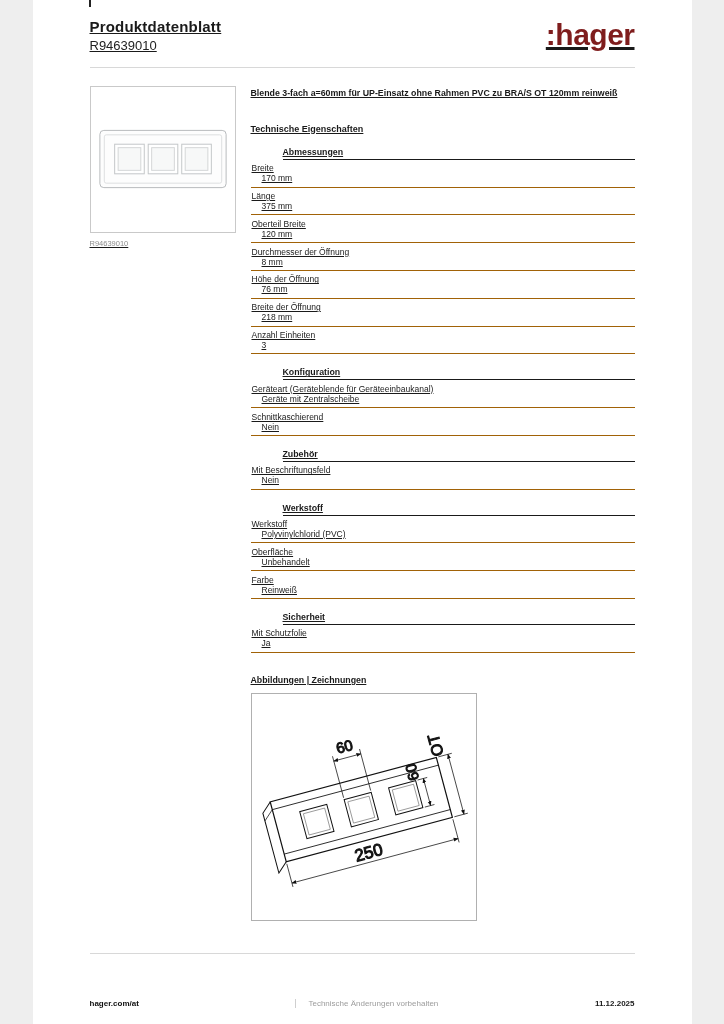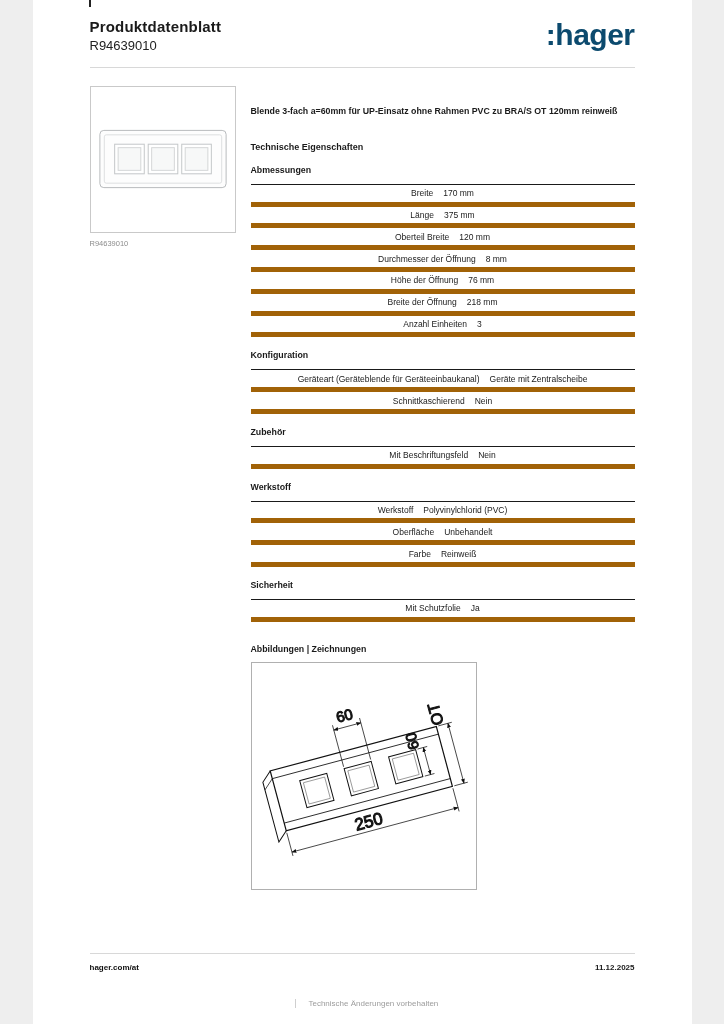--- a/index.html
+++ b/index.html
@@ -4,20 +4,21 @@
 <style>
   * { box-sizing: border-box; margin: 0; padding: 0; }
   html, body { background: #eee; }
   body { font-family: "Liberation Sans", sans-serif; color: #1a1a1a; }
   .page {
     position: relative;
     width: 659px; height: 1024px;
     margin: 0 auto;
     background: #fff;
     overflow: hidden;
+    text-decoration: underline;
   }
   .crop-mark { position: absolute; left: 56px; top: 0; width: 2px; height: 7px; background: #222; }
 
   .header {
     display: flex; justify-content: space-between; align-items: flex-start;
     padding: 18px 57px 0 57px;
   }
   .doc-title { font-size: 15px; font-weight: bold; letter-spacing: 0.2px; }
   .doc-number { font-size: 13px; margin-top: 3px; color: #222; }
   .logo { font-size: 30px; font-weight: bold; letter-spacing: -0.5px; line-height: 1; margin-top: 2px; }
@@ -28,68 +29,69 @@
 
   .left-col { width: 146px; flex: none; }
   .product-image-box {
     width: 146px; height: 147px;
     border: 1px solid #c9c9c9; background: #fff;
     display: flex; align-items: center; justify-content: center;
   }
   .image-caption { font-size: 7.5px; color: #8c8c8c; margin-top: 6px; }
 
   .right-col { flex: 1; min-width: 0; }
-  .product-description { font-size: 8.8px; font-weight: bold; line-height: 1.35; margin-top: 20px; }
+  .product-description { font-size: 8.8px; font-weight: bold; line-height: 1.35; margin-top: 2px; }
   .tech-heading { font-size: 9px; font-weight: bold; margin-top: 24px; }
 
   .spec-section { margin-top: 13px; }
   .spec-heading {
     font-size: 8.8px; font-weight: bold;
-    padding-bottom: 9px; border-bottom: 1px solid #1a1a1a;
+    padding-bottom: 2px; border-bottom: 1px solid #1a1a1a; margin-left: 32px;
   }
   .spec-row {
-    display: flex; justify-content: center; align-items: baseline;
-    padding: 3.4px 1px; border-bottom: 5px solid #a16207;
+    display: flex; justify-content: flex-end; align-items: baseline;
+    padding: 3.4px 1px; border-bottom: 1px solid #a16207;
     font-size: 8.5px;
+    flex-direction: column;
   }
   .spec-label { text-align: left; }
   .spec-value { text-align: right; white-space: nowrap; padding-left: 10px; }
 
   .drawings-heading { font-size: 8.8px; font-weight: bold; margin-top: 22px; }
   .drawing-box {
     width: 226px; height: 228px;
     border: 1px solid #b0b0b0; background: #fff;
     margin-top: 8px;
   }
   svg text { font-family: "Liberation Sans", sans-serif; fill: #111; }
 
   .footer {
     position: absolute; left: 57px; right: 57px; bottom: 16px;
     border-top: 1px solid #d8d8d8;
     padding-top: 9px;
-    display: flex; align-items: flex-start;
+    display: flex; align-items: flex-end;
     font-size: 8px;
   }
   .footer-site { font-weight: bold; color: #111; text-decoration: none; }
   .footer-center { flex: 1; text-align: center; margin-top: 36px; }
   .footer-notice { color: #9c9c9c; border-left: 1px solid #cfcfcf; padding-left: 12px; }
   .footer-date { font-weight: bold; }
 </style>
 </head>
 <body>
 
 <div class="page">
   <div class="crop-mark"></div>
 
   <div class="header">
     <div>
       <div class="doc-title">Produktdatenblatt</div>
       <div class="doc-number">R94639010</div>
     </div>
-    <div class="logo" style="color: #0c4a6e;">:hager</div>
+    <div class="logo" style="color: #7f1d1d;">:hager</div>
   </div>
   <hr class="header-rule">
 
   <div class="content">
 
     <div class="left-col">
       <div class="product-image-box">
         <svg width="144" height="145" viewBox="0 0 146 147">
           <rect x="9" y="44" width="128" height="58" rx="4" fill="#fdfdfd" stroke="#b7babc" stroke-width="1"></rect>
           <rect x="13.5" y="48.5" width="119" height="49" rx="2" fill="none" stroke="#dcdedf" stroke-width="1"></rect>

